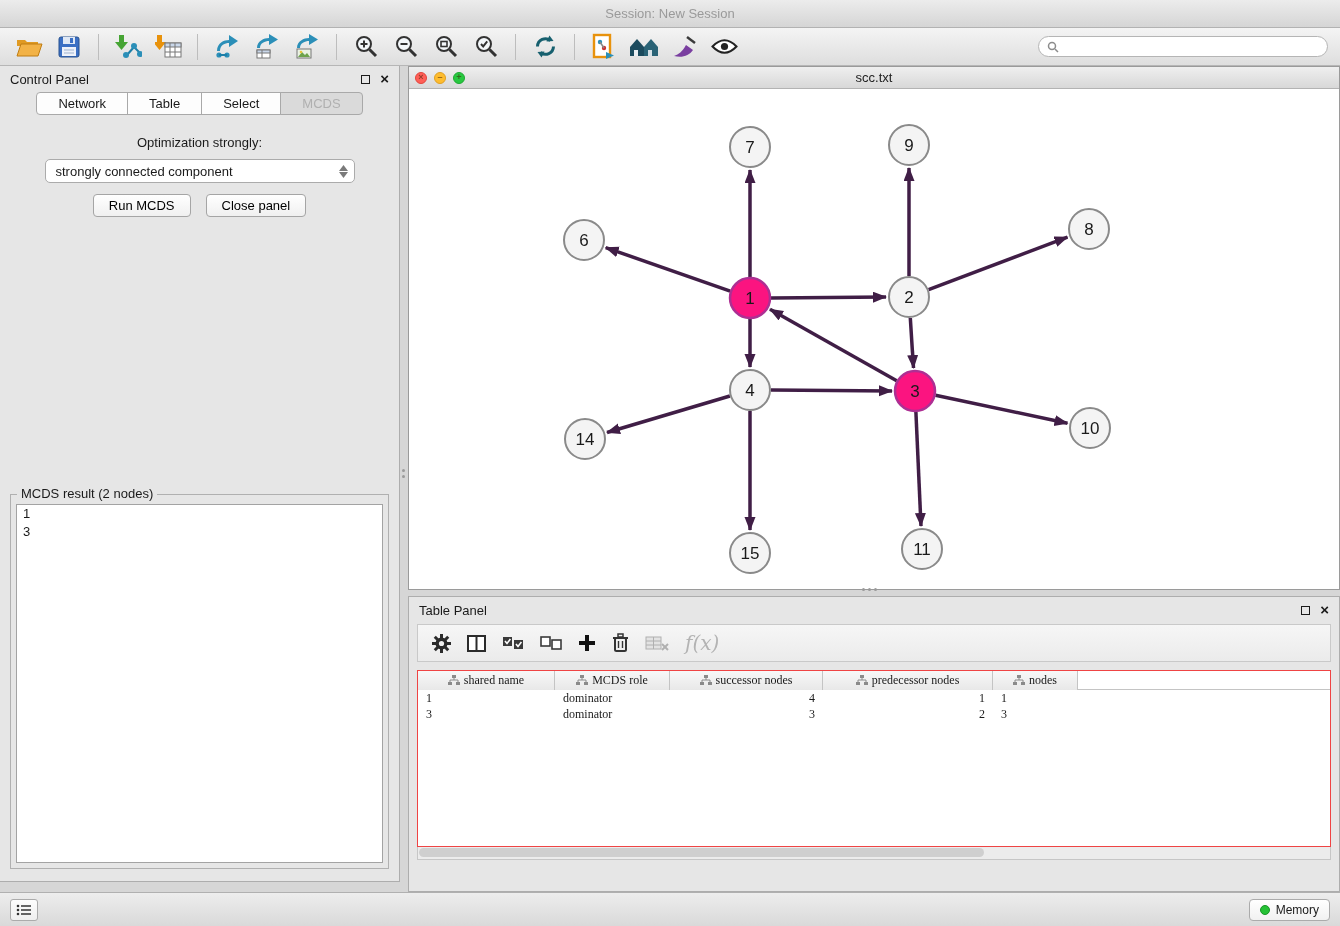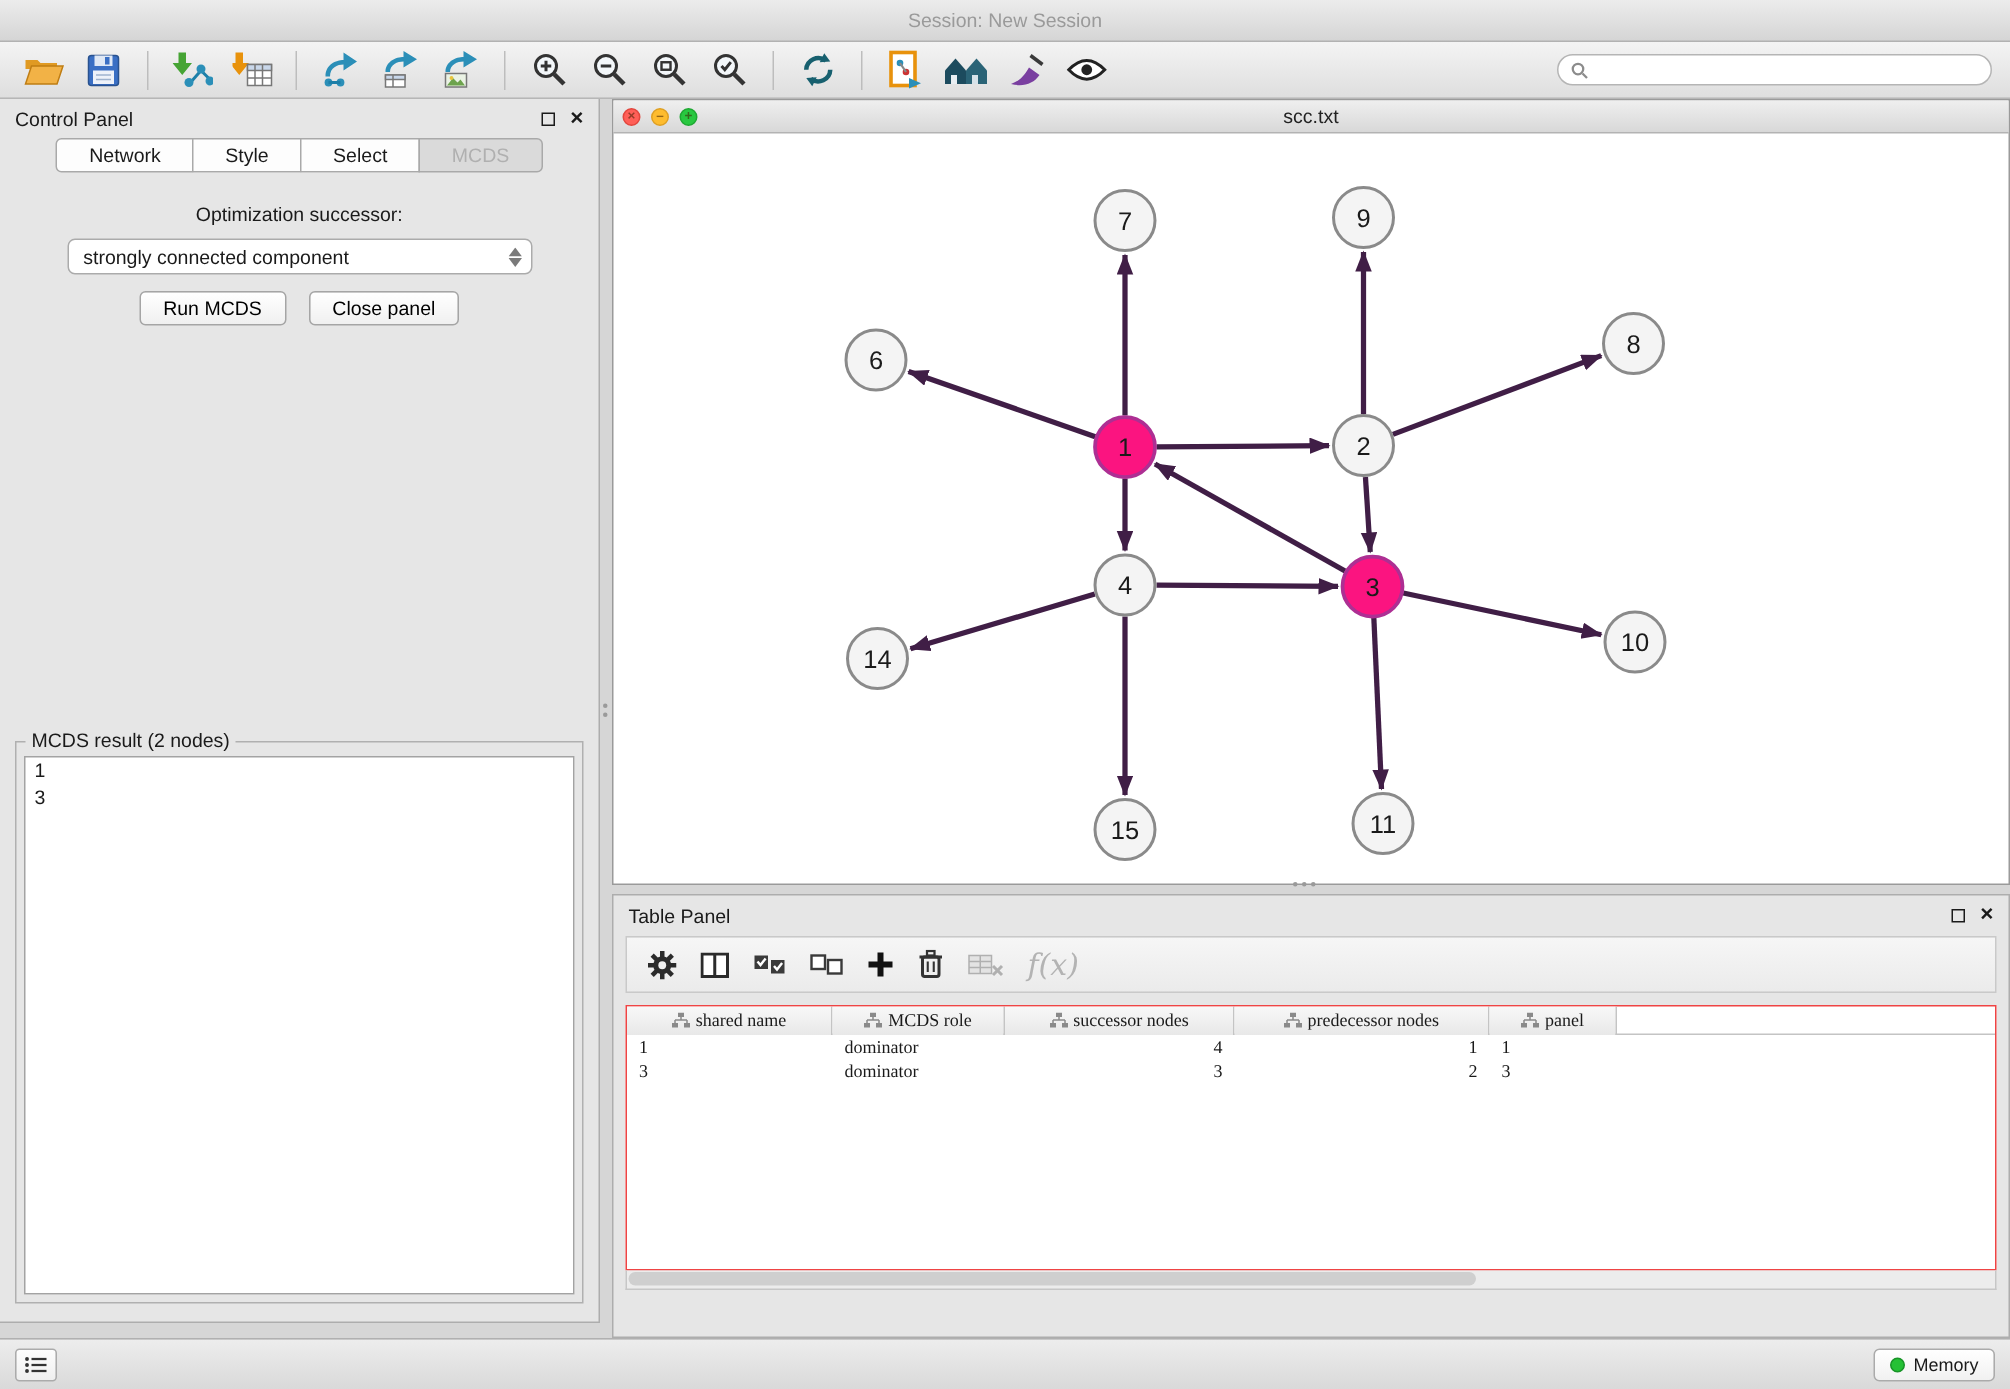--- a/index.html
+++ b/index.html
@@ -290,25 +290,25 @@
 <div class="control-panel">
   <div class="panel-header">
     <span>Control Panel</span>
     <span class="win-btns">
       <span class="float-btn"></span>
       <span class="close-btn">×</span>
     </span>
   </div>
   <div class="seg" id="cp-tabs">
       <div class="seg-tab">Network</div>
-      <div class="seg-tab">Style</div>
+      <div class="seg-tab">Table</div>
       <div class="seg-tab">Select</div>
       <div class="seg-tab active">MCDS</div>
     </div>
-  <div class="cp-label">Optimization successor:</div>
+  <div class="cp-label">Optimization strongly:</div>
   <div class="dropdown">
     <span>strongly connected component</span>
     <span class="stepper">
       <svg width="9" height="6" viewBox="0 0 9 6">
           <path d="M4.5 0 L9 6 H0 Z" fill="#7a7a7a"></path>
         </svg>
       <svg width="9" height="6" viewBox="0 0 9 6">
           <path d="M4.5 6 L0 0 H9 Z" fill="#7a7a7a"></path>
         </svg>
     </span>
@@ -520,21 +520,21 @@
           </svg>
           <span>predecessor nodes</span>
         </div>
         <div class="th" style="width: 85px;">
           <svg width="12" height="11" viewBox="0 0 12 11">
             <rect x="4" y="0" width="4" height="3" fill="#8a8a8a"></rect>
             <path d="M6 3 V5 M2 5 H10 M2 5 V7 M10 5 V7" stroke="#8a8a8a" fill="none"></path>
             <rect x="0" y="7" width="4" height="3" fill="#8a8a8a"></rect>
             <rect x="8" y="7" width="4" height="3" fill="#8a8a8a"></rect>
           </svg>
-          <span>panel</span>
+          <span>nodes</span>
         </div>
       </div>
     <div id="table-rows">
         <div class="tr">
           <div class="td" style="width: 137px; text-align: left;">1</div>
           <div class="td" style="width: 115px; text-align: left;">dominator</div>
           <div class="td" style="width: 153px; text-align: right;">4</div>
           <div class="td" style="width: 170px; text-align: right;">1</div>
           <div class="td" style="width: 85px; text-align: left;">1</div>
         </div>

